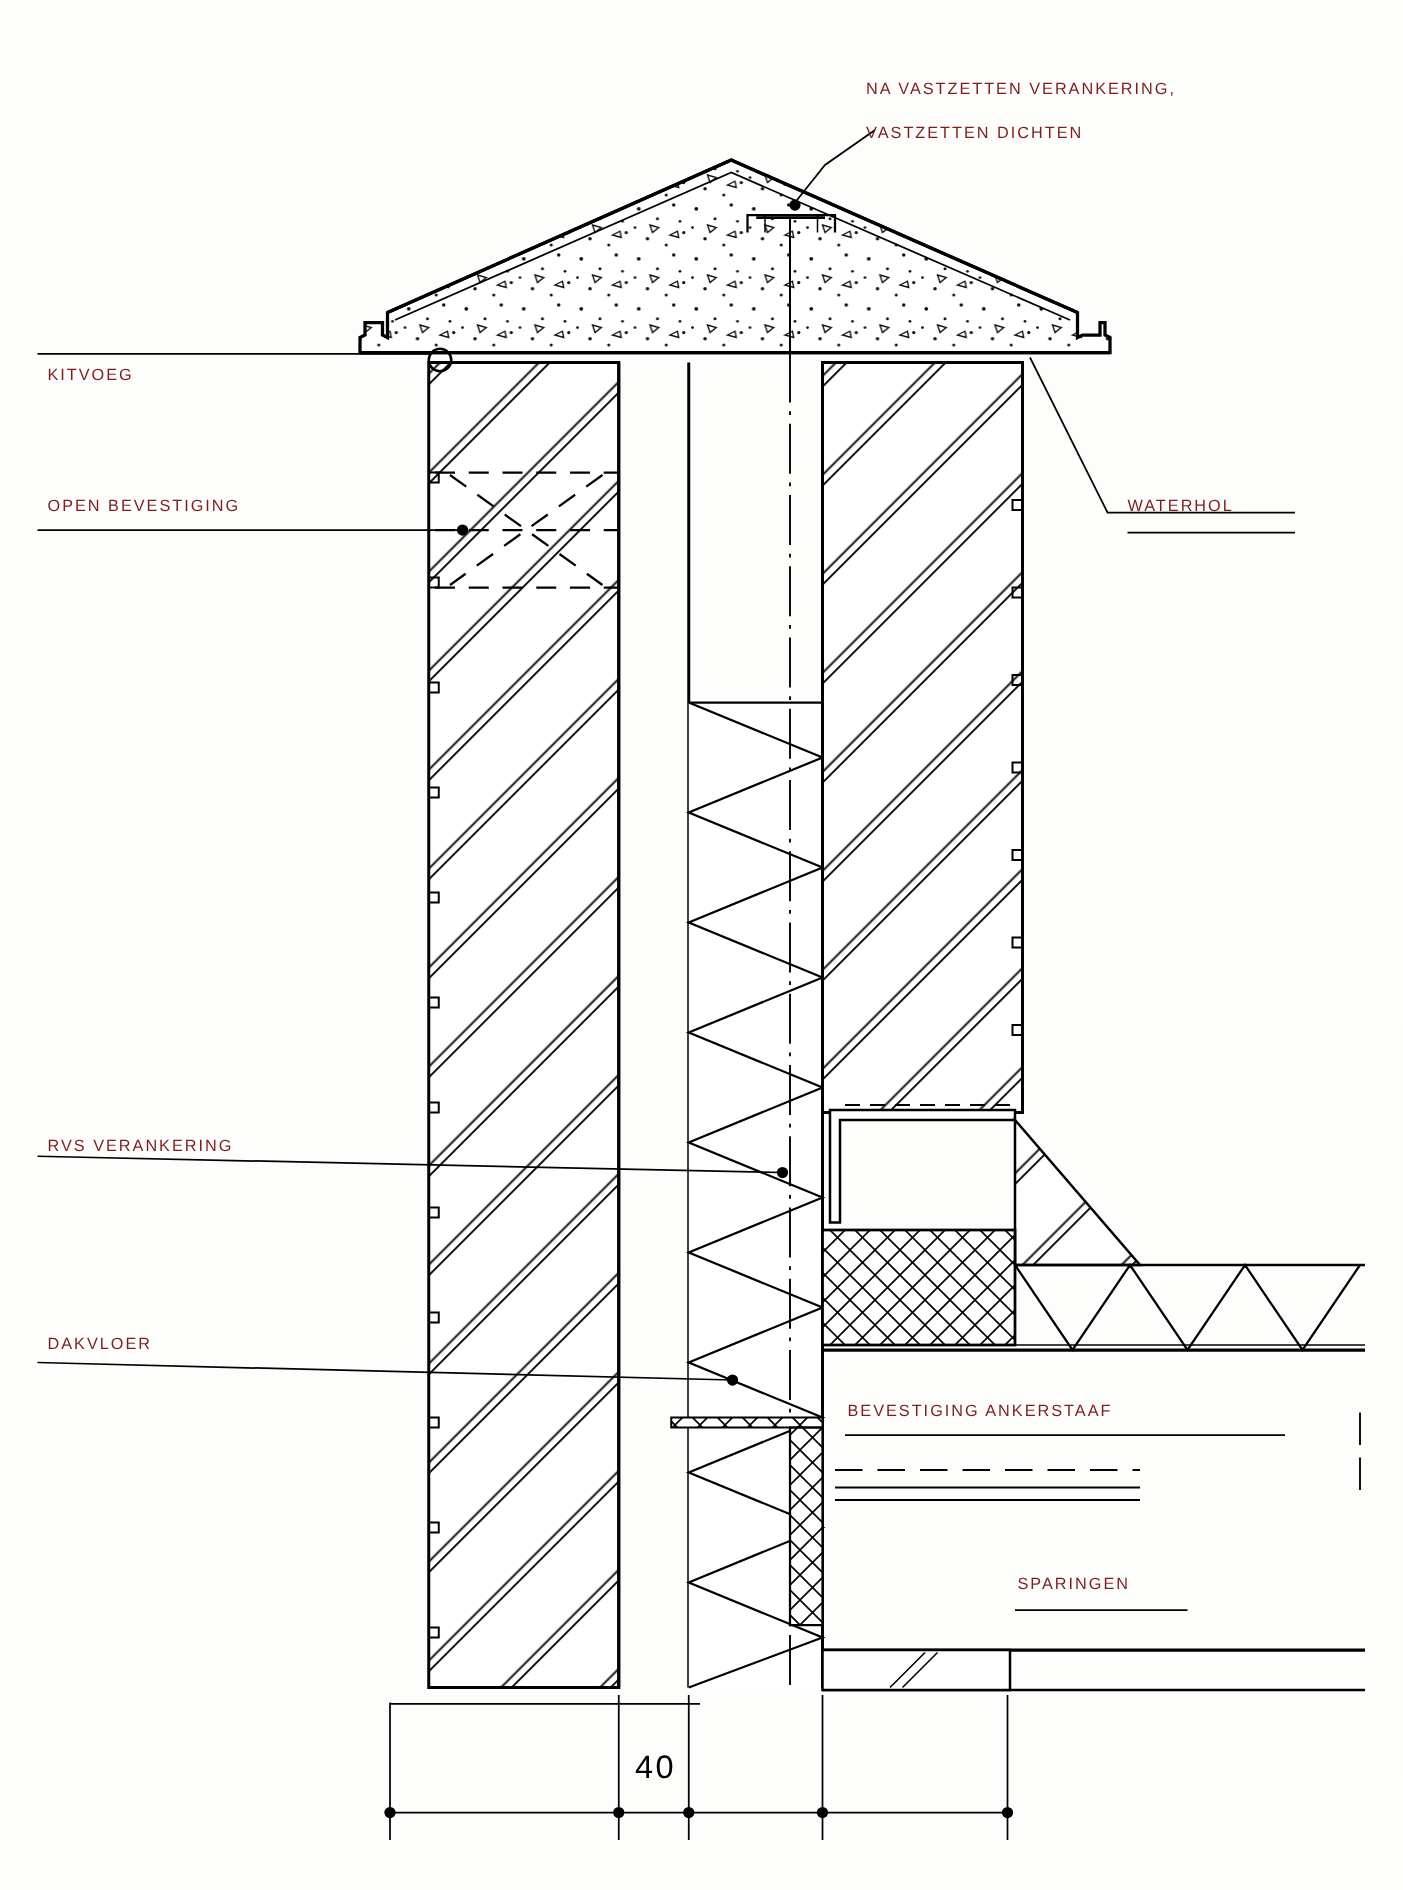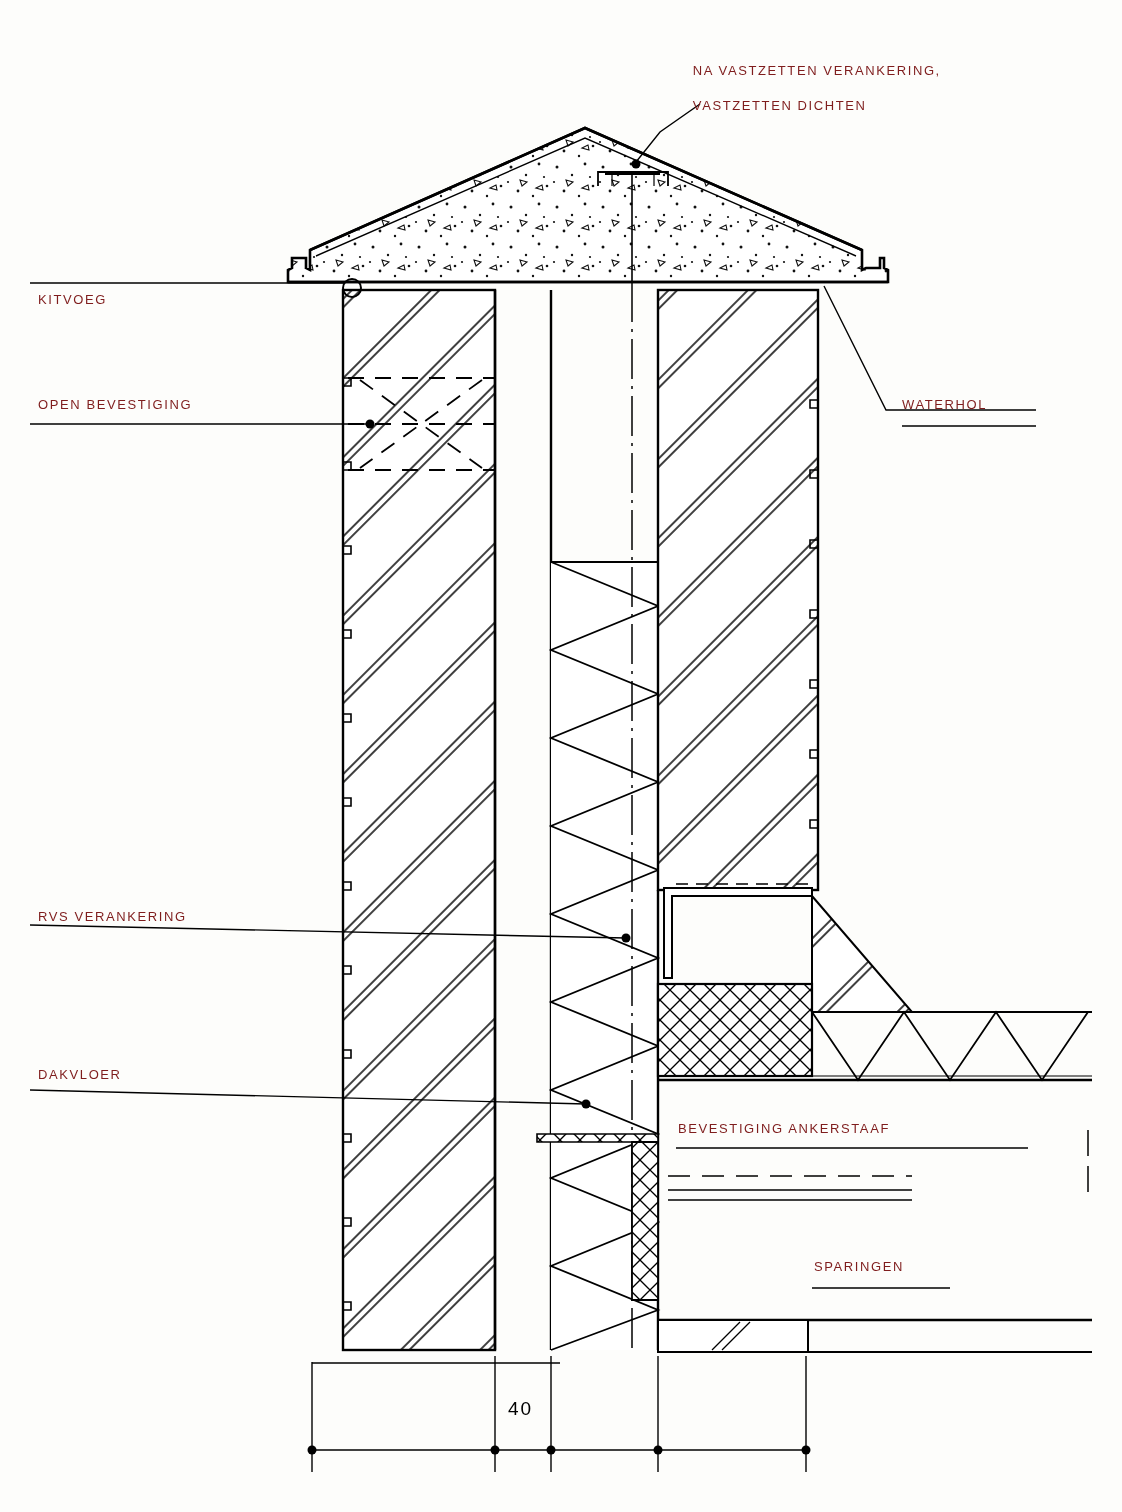--- a/index.html
+++ b/index.html
@@ -27,21 +27,21 @@
     font-family: Liberation Sans, sans-serif;
     font-size: 13px;
     letter-spacing: 1.6px;
     color: #7f1d1d;
     white-space: pre;
     line-height: 1.35;
   }
   .dim {
     position: absolute;
     font-family: "Liberation Sans", sans-serif;
-    font-size: 19px;
+    font-size: 26px;
     letter-spacing: 2px;
     color: #000;
   }
 </style>
 </head>
 <body>
 
 <div id="sheet">
 
   <svg width="1122" height="1512" viewBox="0 0 1122 1512">

